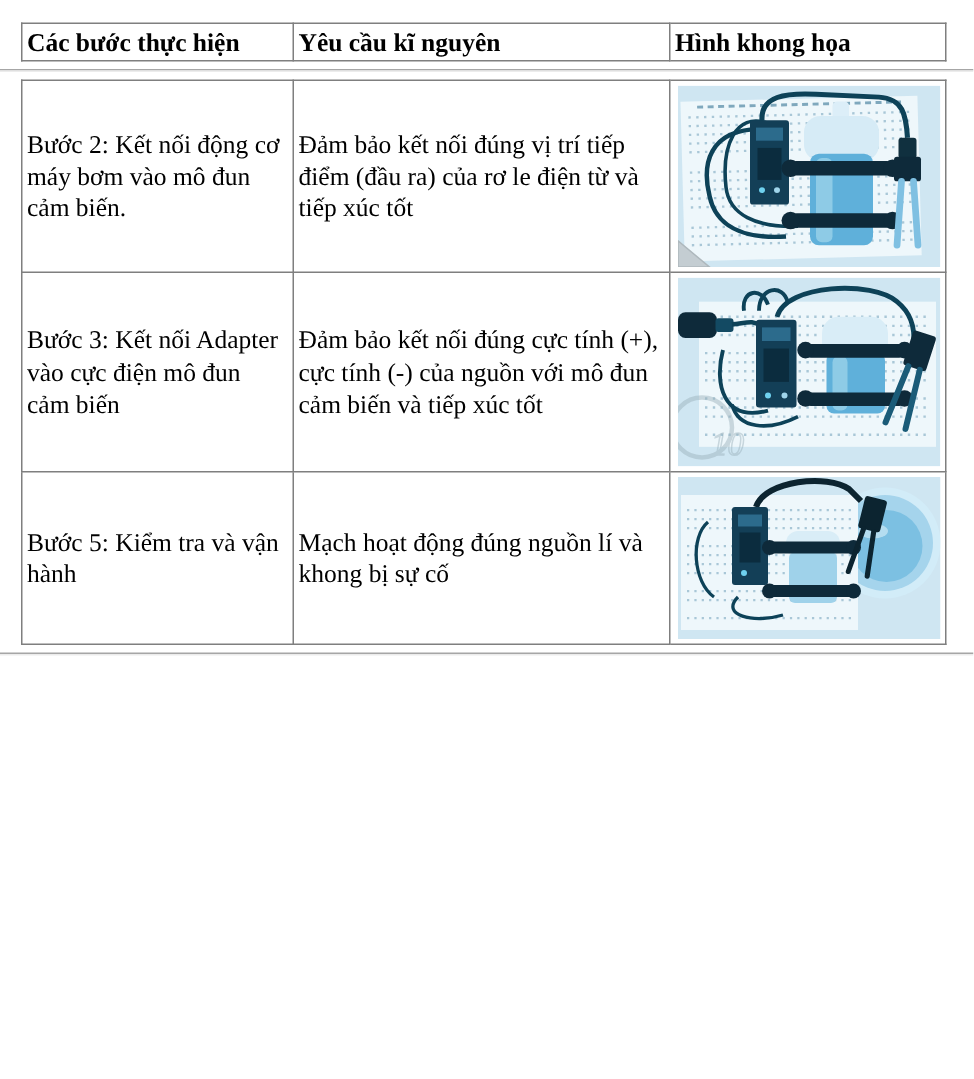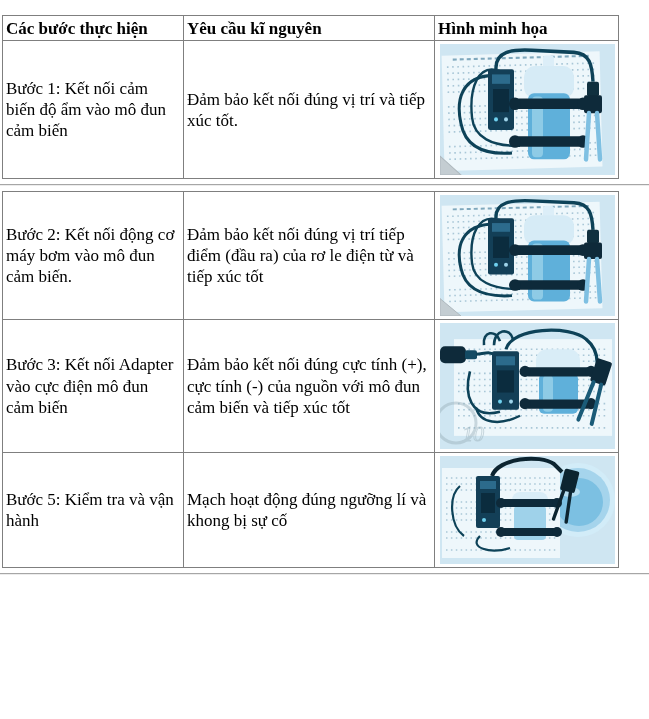--- a/index.html
+++ b/index.html
@@ -7,21 +7,21 @@
     padding: 0;
     background: #ffffff;
   }
   body {
     width: 649px;
     height: 719px;
     font-family: "Liberation Serif", serif;
     color: #000;
     overflow: hidden;
   }
-  .sheet { margin-left: 2px; }
+  .sheet { margin-left: 14px; }
   table.steps-table {
     border-collapse: collapse;
     table-layout: fixed;
     width: 616px;
   }
   table.t1 { margin-top: 15px; }
   td, th {
     border: 1px solid #7f7f7f;
     font-size: 17px;
     line-height: 1.24;
@@ -230,30 +230,21 @@
   <table class="steps-table t1">
     <colgroup>
         <col style="width:181px">
         <col style="width:251px">
         <col style="width:184px">
       </colgroup>
     <tbody>
         <tr class="h-header">
       <th>Các bước thực hiện</th>
       <th>Yêu cầu kĩ nguyên</th>
-      <th>Hình minh họa</th>
-    </tr>
-    <tr class="h-r1">
-      <td class="c1"><span>Bước 1: Kết nối cảm biến độ ẩm vào mô đun cảm biến</span></td>
-      <td class="c2"><span>Đảm bảo kết nối đúng vị trí và tiếp xúc tốt.</span></td>
-      <td class="c3">
-        <svg class="illu" width="175" height="131">
-              <use href="#circA"></use>
-            </svg>
-      </td>
+      <th>Hình khong họa</th>
     </tr>
   </tbody>
     </table>
 </div>
 
 <hr class="rule">
 
 <div class="sheet">
   <table class="steps-table t2">
     <colgroup>
@@ -279,21 +270,21 @@
           <use href="#circB"></use>
           <g opacity="0.45">
             <circle cx="16" cy="100" r="20" fill="none" stroke="#9ab0ba" stroke-width="3"></circle>
             <text x="22" y="118" font-size="22" font-style="italic" fill="none" stroke="#9ab0ba" stroke-width="1">10</text>
           </g>
         </svg>
       </td>
     </tr>
     <tr class="h-r5">
       <td class="c1"><span>Bước 5: Kiểm tra và vận hành</span></td>
-      <td class="c2"><span>Mạch hoạt động đúng ngưỡng lí và khong bị sự cố</span></td>
+      <td class="c2"><span>Mạch hoạt động đúng nguồn lí và khong bị sự cố</span></td>
       <td class="c3">
         <svg class="illu" width="175" height="108">
               <use href="#circC"></use>
             </svg>
       </td>
     </tr>
   </tbody>
     </table>
 </div>
 

